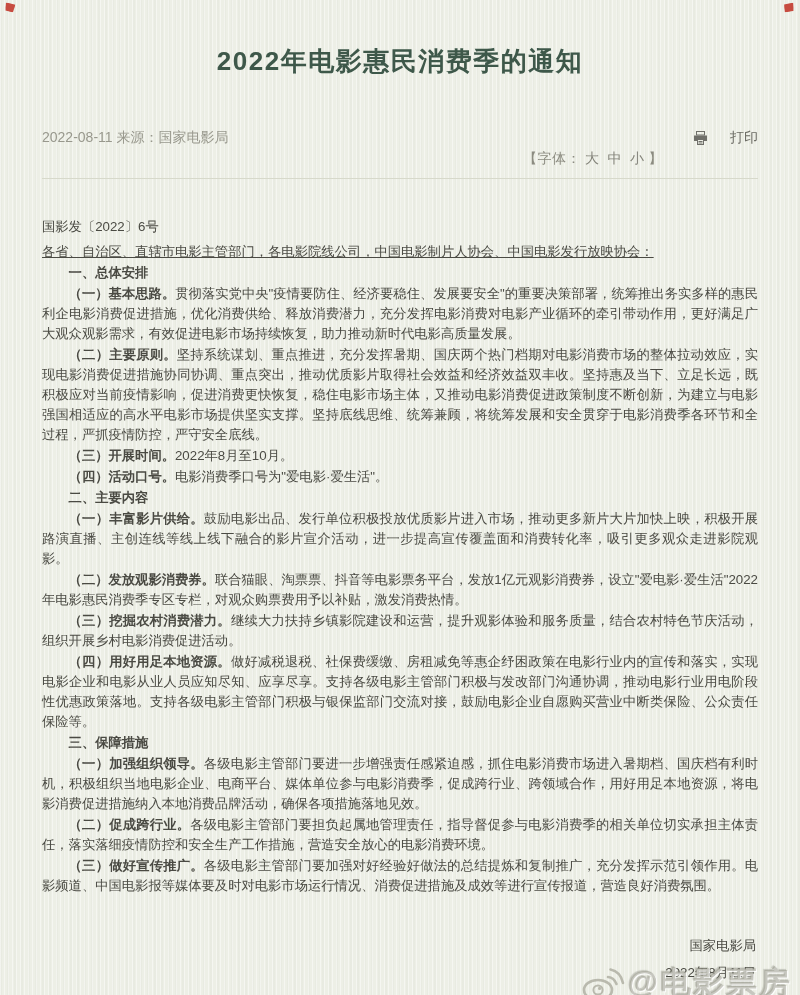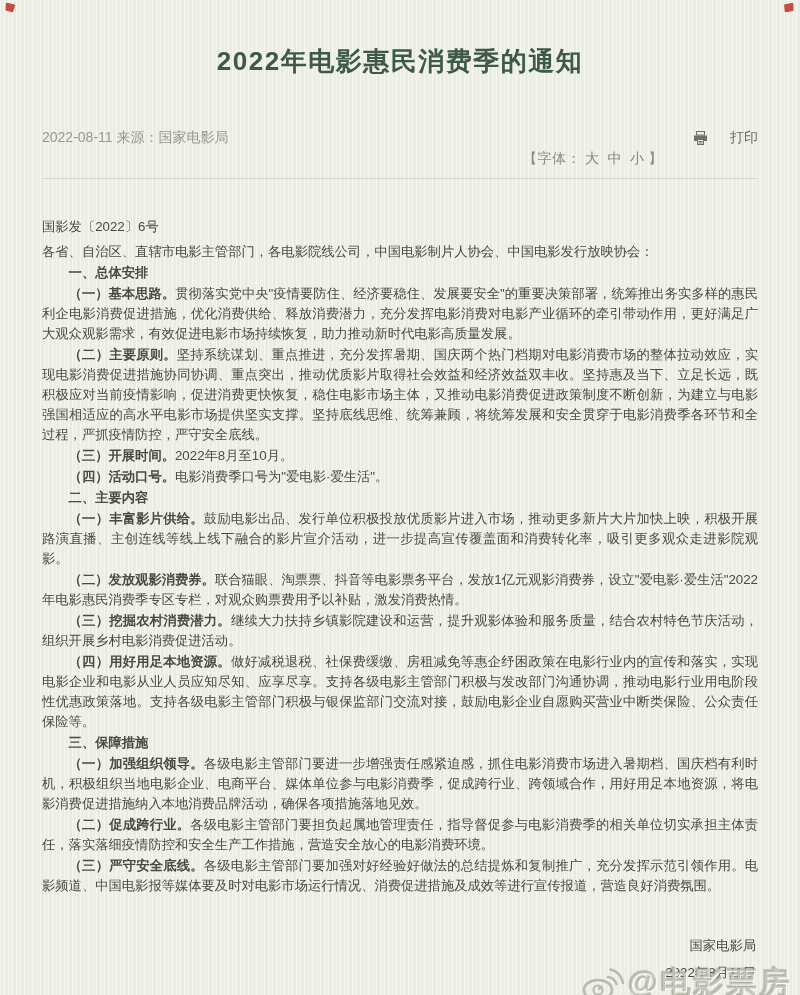--- a/index.html
+++ b/index.html
@@ -19,21 +19,21 @@
   .title .tl{display:block;}
   .meta-row{display:flex;justify-content:space-between;align-items:center;margin-top:26px;font-size:14px;color:#98988d;}
   .meta-right{display:flex;align-items:center;color:#8c8c81;}
   .font-control{letter-spacing:.5px;margin-top:42px;}
   .fs{color:#84847a;text-decoration:none;margin:0 4px;cursor:pointer;}
   .print-btn{display:inline-flex;align-items:center;gap:22px;margin-left:30px;color:#6b6b63;text-decoration:none;cursor:pointer;}
   .divider{border:0;border-top:1px solid #d7d9cb;margin:10px 0 0;}
   .doc-number{margin-top:38px;font-size:13.3px;color:#4a4a43;line-height:20px;}
   .body-text{margin-top:5px;font-size:13.3px;color:#4a4a43;line-height:20px;text-align:justify;word-break:break-all;}
   .para{margin:0 0 1px;text-indent:2em;}
-  .para.salutation{text-indent:0;}
+  .para.salutation{text-indent:0;text-decoration:underline;}
   .para.heading{font-weight:bold;}
   .para b{font-weight:bold;}
   .footer{margin-top:36px;text-align:right;font-size:13.3px;color:#4a4a43;line-height:27px;padding-right:2px;}
   .watermark{
     position:absolute;right:8px;bottom:-9px;display:flex;align-items:center;gap:3px;
     font-size:31px;font-weight:bold;letter-spacing:2px;
     color:rgba(158,158,146,0.55);
     text-shadow:1px 1px 0 rgba(255,255,255,0.85), -1px -1px 1px rgba(120,120,110,0.35);
     pointer-events:none;
   }
@@ -80,21 +80,21 @@
       <p class="para item"><b>（三）开展时间。</b><span>2022年8月至10月。</span></p>
       <p class="para item"><b>（四）活动口号。</b><span>电影消费季口号为"爱电影·爱生活"。</span></p>
       <p class="para heading"><b>二、主要内容</b></p>
       <p class="para item"><b>（一）丰富影片供给。</b><span>鼓励电影出品、发行单位积极投放优质影片进入市场，推动更多新片大片加快上映，积极开展路演直播、主创连线等线上线下融合的影片宣介活动，进一步提高宣传覆盖面和消费转化率，吸引更多观众走进影院观影。</span></p>
       <p class="para item"><b>（二）发放观影消费券。</b><span>联合猫眼、淘票票、抖音等电影票务平台，发放1亿元观影消费券，设立"爱电影·爱生活"2022年电影惠民消费季专区专栏，对观众购票费用予以补贴，激发消费热情。</span></p>
       <p class="para item"><b>（三）挖掘农村消费潜力。</b><span>继续大力扶持乡镇影院建设和运营，提升观影体验和服务质量，结合农村特色节庆活动，组织开展乡村电影消费促进活动。</span></p>
       <p class="para item"><b>（四）用好用足本地资源。</b><span>做好减税退税、社保费缓缴、房租减免等惠企纾困政策在电影行业内的宣传和落实，实现电影企业和电影从业人员应知尽知、应享尽享。支持各级电影主管部门积极与发改部门沟通协调，推动电影行业用电阶段性优惠政策落地。支持各级电影主管部门积极与银保监部门交流对接，鼓励电影企业自愿购买营业中断类保险、公众责任保险等。</span></p>
       <p class="para heading"><b>三、保障措施</b></p>
       <p class="para item"><b>（一）加强组织领导。</b><span>各级电影主管部门要进一步增强责任感紧迫感，抓住电影消费市场进入暑期档、国庆档有利时机，积极组织当地电影企业、电商平台、媒体单位参与电影消费季，促成跨行业、跨领域合作，用好用足本地资源，将电影消费促进措施纳入本地消费品牌活动，确保各项措施落地见效。</span></p>
       <p class="para item"><b>（二）促成跨行业。</b><span>各级电影主管部门要担负起属地管理责任，指导督促参与电影消费季的相关单位切实承担主体责任，落实落细疫情防控和安全生产工作措施，营造安全放心的电影消费环境。</span></p>
-      <p class="para item"><b>（三）严守安全底线。</b><span>各级电影主管部门要加强对好经验好做法的总结提炼和复制推广，充分发挥示范引领作用。电影频道、中国电影报等媒体要及时对电影市场运行情况、消费促进措施及成效等进行宣传报道，营造良好消费氛围。</span></p>
+      <p class="para item"><b>（三）做好宣传推广。</b><span>各级电影主管部门要加强对好经验好做法的总结提炼和复制推广，充分发挥示范引领作用。电影频道、中国电影报等媒体要及时对电影市场运行情况、消费促进措施及成效等进行宣传报道，营造良好消费氛围。</span></p>
     </div>
 
   <div class="footer">
     <div>国家电影局</div>
     <div>2022年8月11日</div>
   </div>
 
   <div class="watermark">
     <svg width="44" height="37" viewBox="0 0 44 37">
       <ellipse cx="17" cy="25" rx="14" ry="10" fill="none" stroke="#a8a89b" stroke-width="2.6"></ellipse>

